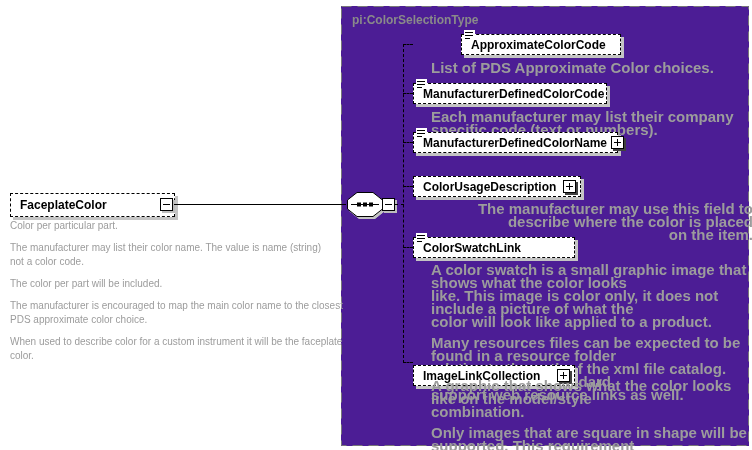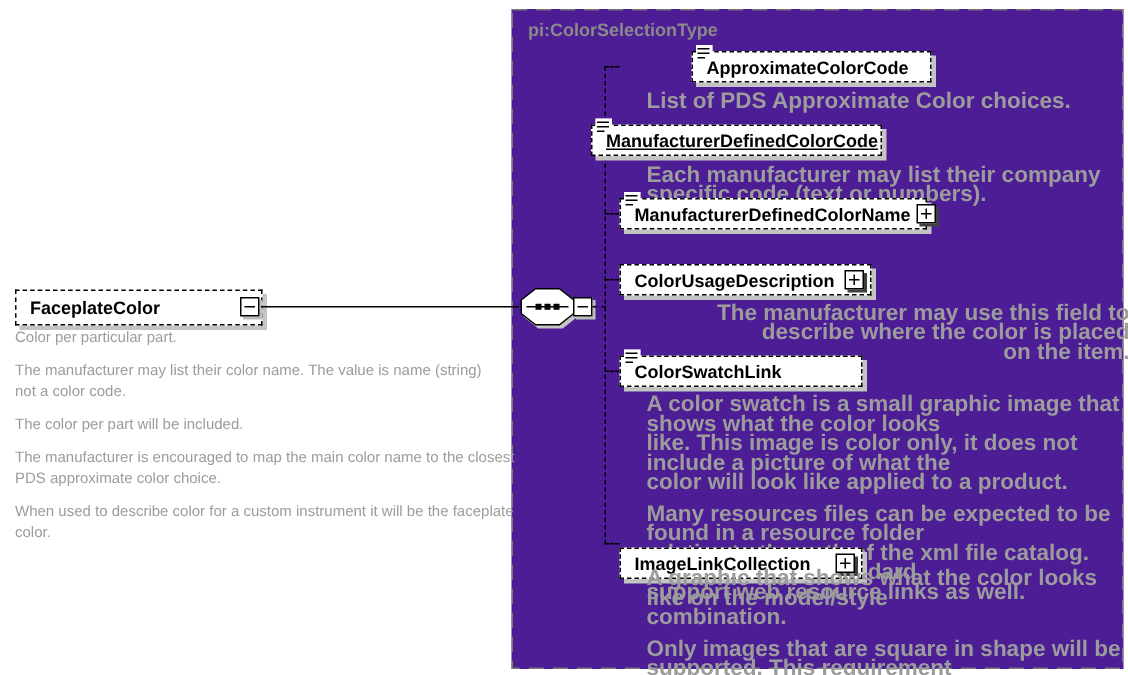--- a/index.html
+++ b/index.html
@@ -96,21 +96,21 @@
       <line x1="1" y1="2.5" x2="9" y2="2.5" stroke="#000"></line>
         <line x1="1" y1="5.5" x2="9" y2="5.5" stroke="#000"></line>
         <line x1="1" y1="8.5" x2="6" y2="8.5" stroke="#000"></line>
     </svg>
     <span class="lbl">ApproximateColorCode</span>
   </div>
   <div class="desc" style="top:61px;">
       <p>List of PDS Approximate Color choices.</p>
     </div>
 
-  <div class="ebox" style="left:394px;top:83px;width:194px;text-decoration:underline;">
+  <div class="ebox" style="left:413px;top:83px;width:194px;">
     <svg class="tc-icon" width="11" height="10">
       <rect x="0" y="0" width="11" height="10" fill="#ffffff"></rect>
       <line x1="1" y1="2.5" x2="9" y2="2.5" stroke="#000"></line>
         <line x1="1" y1="5.5" x2="9" y2="5.5" stroke="#000"></line>
         <line x1="1" y1="8.5" x2="6" y2="8.5" stroke="#000"></line>
     </svg>
     <span class="lbl">ManufacturerDefinedColorCode</span>
   </div>
   <div class="desc" style="top:110px;">
       <p>Each manufacturer may list their company specific code (text or numbers).</p>

